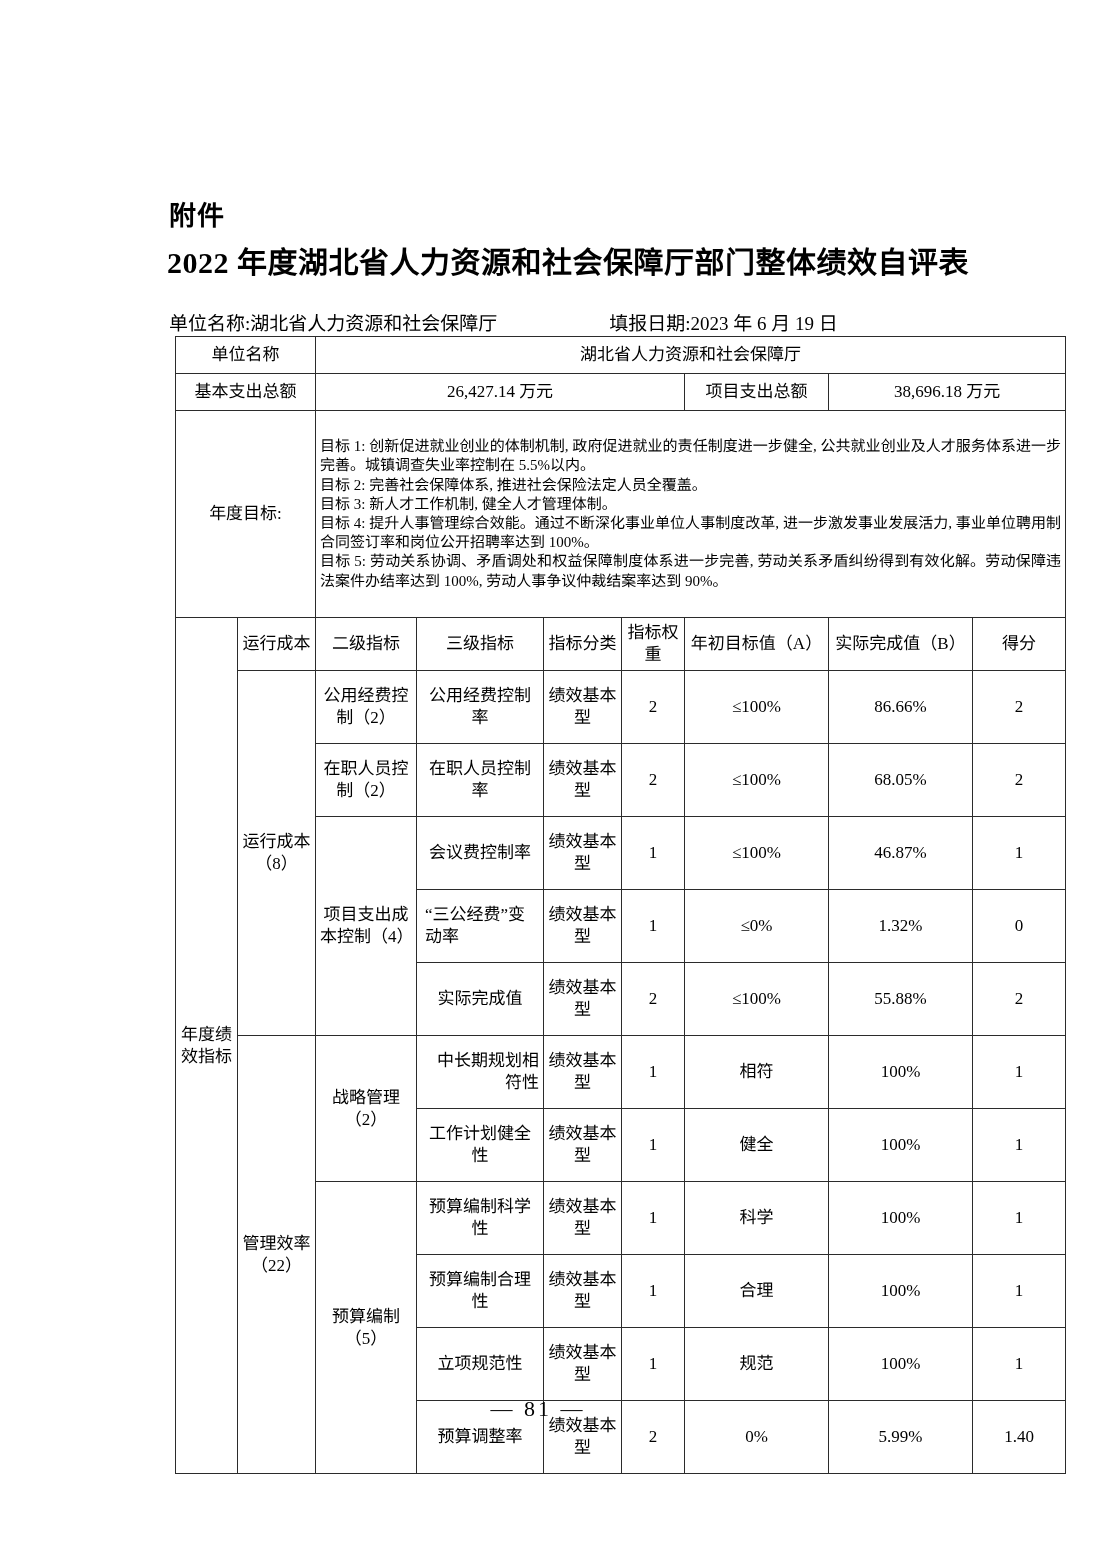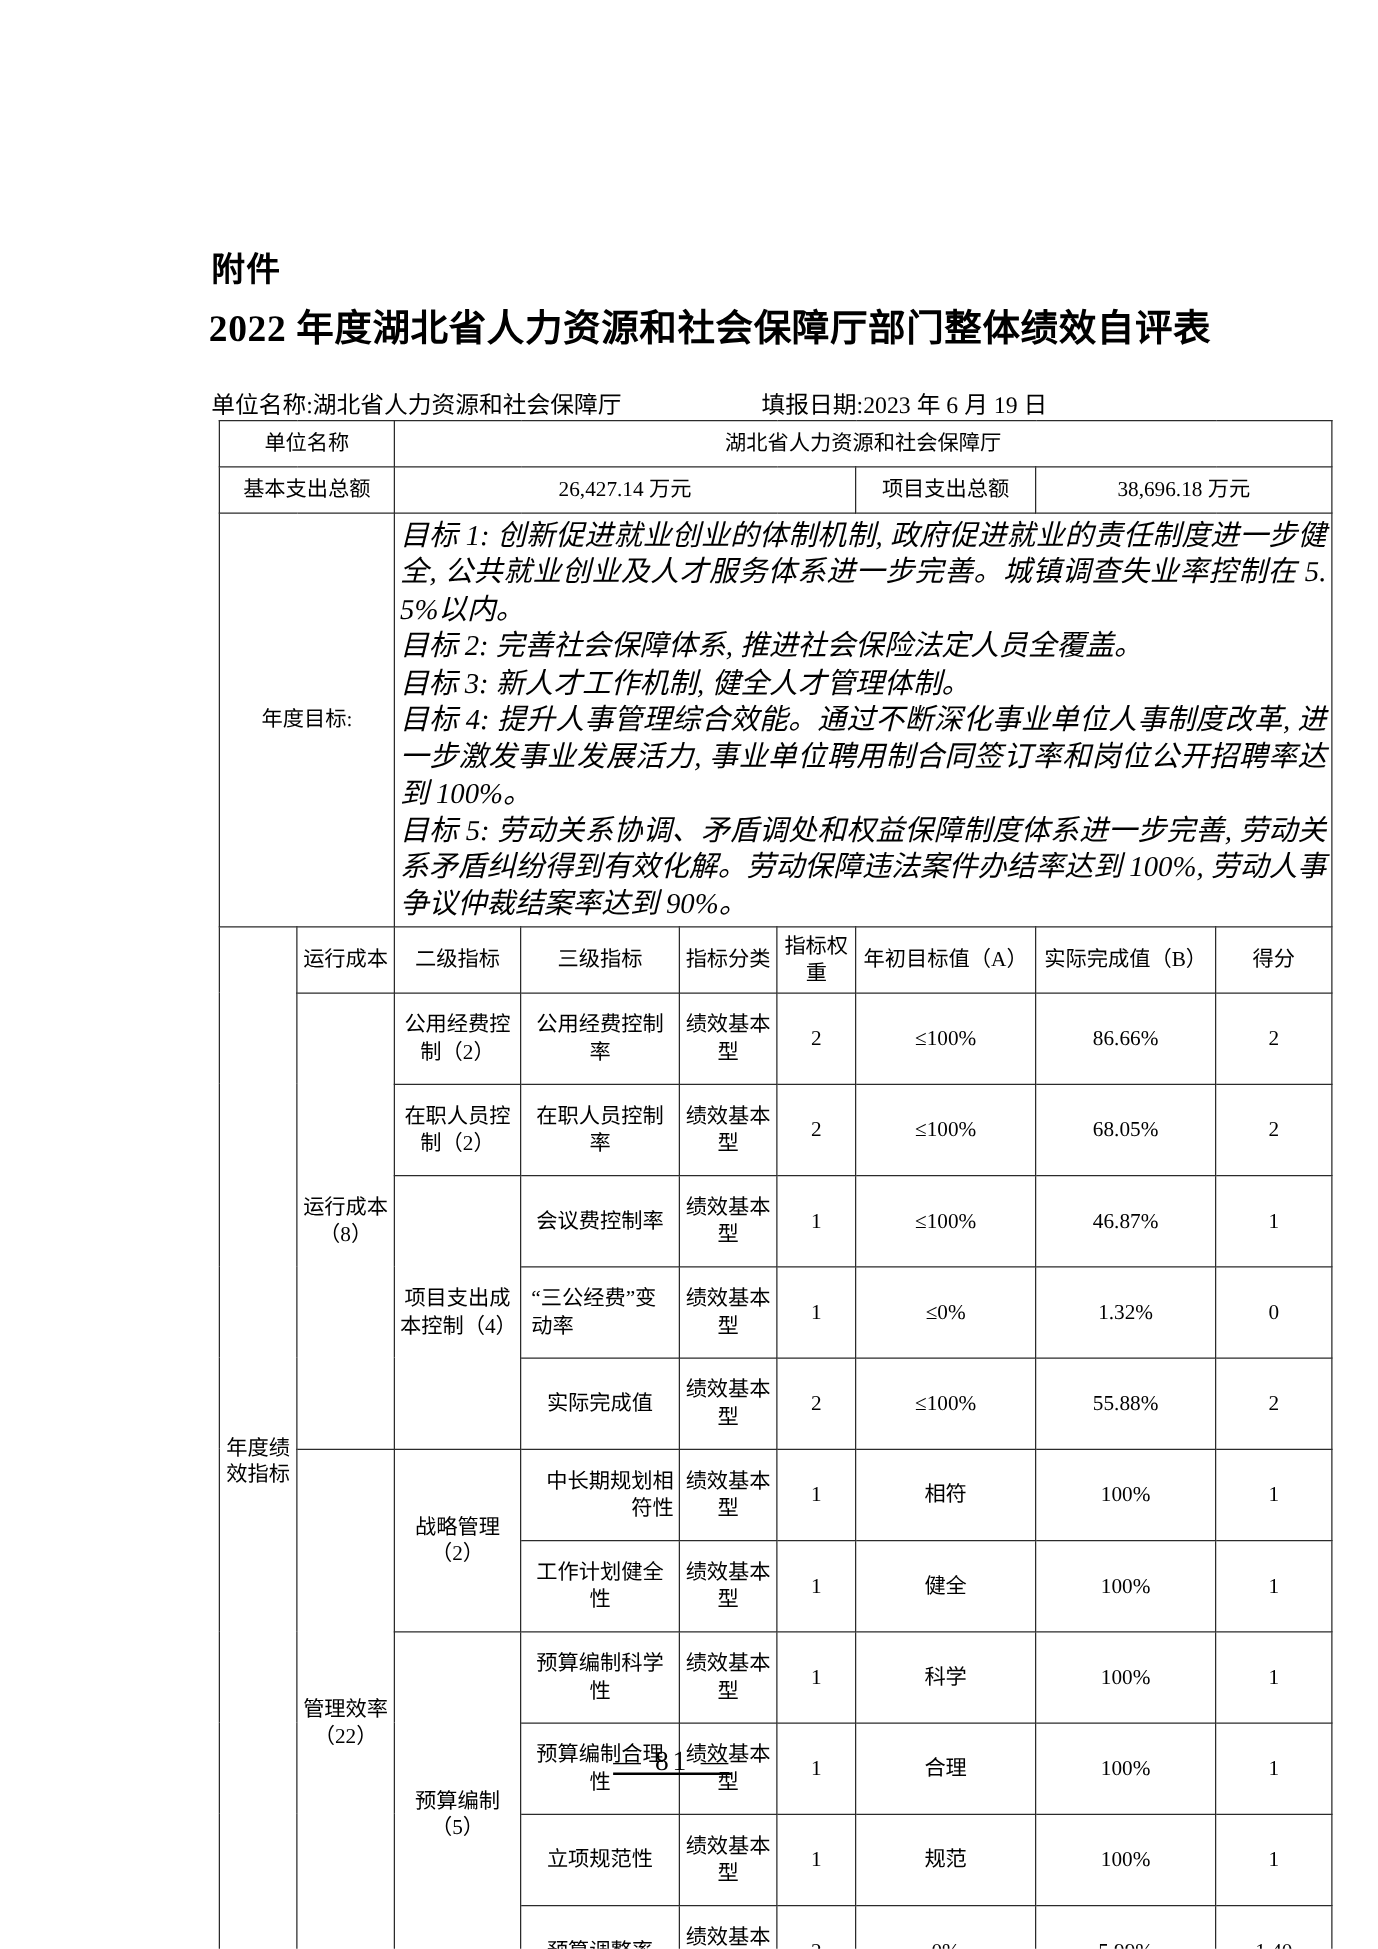--- a/index.html
+++ b/index.html
@@ -70,22 +70,21 @@
     padding: 3px 4px;
     line-height: 1.28;
     word-break: break-all;
   }
   td.tight { padding: 2px 3px; }
   td.goals {
     text-align: left;
     vertical-align: top;
     padding: 6px 8px 8px 10px;
     line-height: 1.42;
-    font-size: 23px;
-    font-style: italic;
+    font-size: 15px;
   }
   td.goals p {
     margin: 0;
     text-align: justify;
     text-justify: inter-ideograph;
   }
   .vlabel {
     font-size: 17px;
     line-height: 1.3;
   }
@@ -93,21 +92,21 @@
   .pagenum {
     position: absolute;
     left: 0;
     top: 1396px;
     width: 1102px;
     text-align: center;
     font-size: 22px;
     padding-right: 60px;
     box-sizing: border-box;
   }
-  .pagenum span { letter-spacing: 3px; text-decoration: underline; }
+  .pagenum span { letter-spacing: 3px; }
 </style>
 </head>
 <body>
 
 <div class="page">
 
   <div class="attach-label">附件</div>
 
   <div class="doc-title">2022 年度湖北省人力资源和社会保障厅部门整体绩效自评表</div>
 

